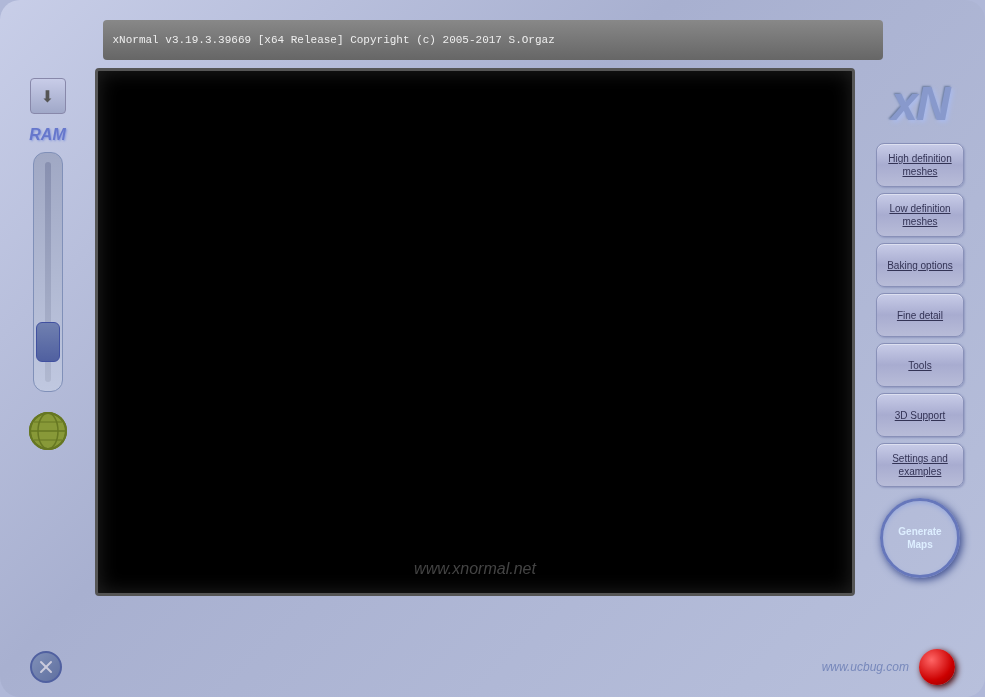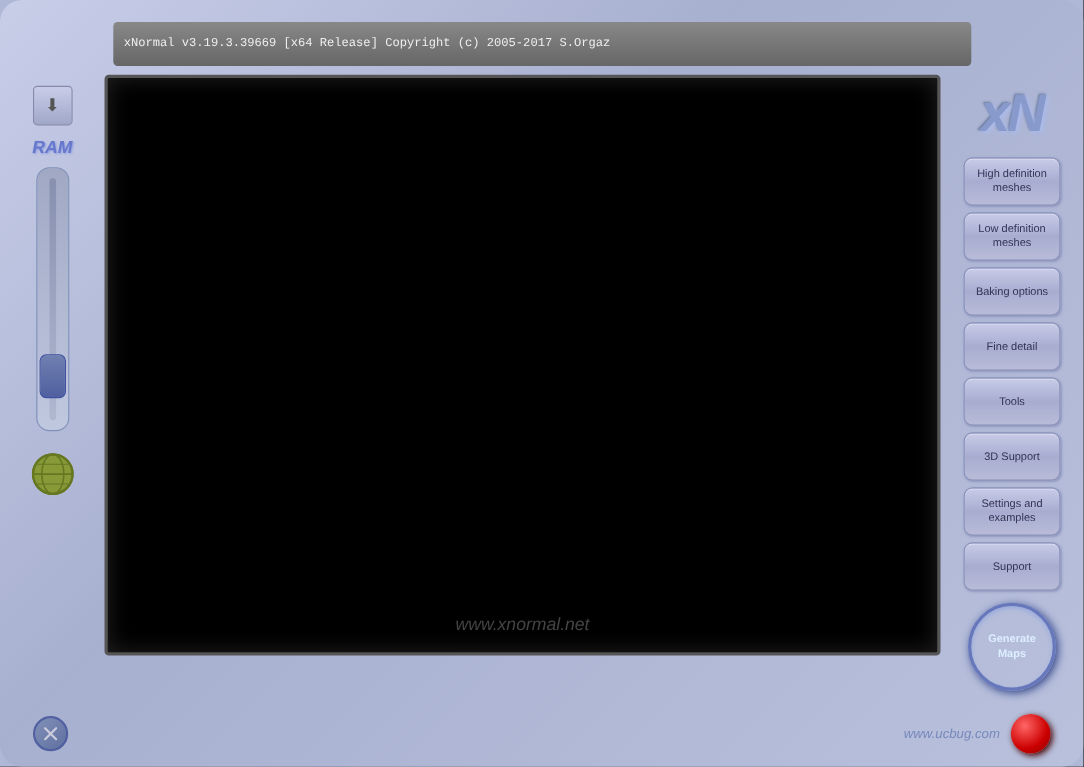--- a/index.html
+++ b/index.html
@@ -196,20 +196,21 @@
       font-size: 10px;
       text-align: center;
       display: flex;
       align-items: center;
       justify-content: center;
       cursor: pointer;
       margin-bottom: 6px;
       padding: 4px 6px;
       line-height: 1.3;
       box-shadow: 1px 1px 2px #9099c0, inset 0 1px 0 #dde0f0;
+      text-decoration: underline;
     }
 
     
     .generate-button {
       width: 80px;
       height: 80px;
       background: radial-gradient(circle at 35% 35%, #8899cc, #4455aa 60%, #2233888 100%);
       border-radius: 50%;
       border: 3px solid #6677bb;
       color: #ddeeff;
@@ -310,21 +311,20 @@
         <span class="logo-text">xN</span>
       </div>
 
       <div class="nav-button">High definition meshes</div>
       <div class="nav-button">Low definition meshes</div>
       <div class="nav-button">Baking options</div>
       <div class="nav-button">Fine detail</div>
       <div class="nav-button">Tools</div>
       <div class="nav-button">3D Support</div>
       <div class="nav-button">Settings and examples</div>
-      <div class="nav-button">Support</div>
 
       <div class="generate-button">Generate<br>Maps</div>
     </div>
 
   </div>
 
   <div class="bottom-row">
     <div class="bottom-left-icon">
       <svg width="16" height="16" viewBox="0 0 16 16">
         <line x1="3" y1="3" x2="13" y2="13" stroke="#ccd" stroke-width="2" stroke-linecap="round"></line>

